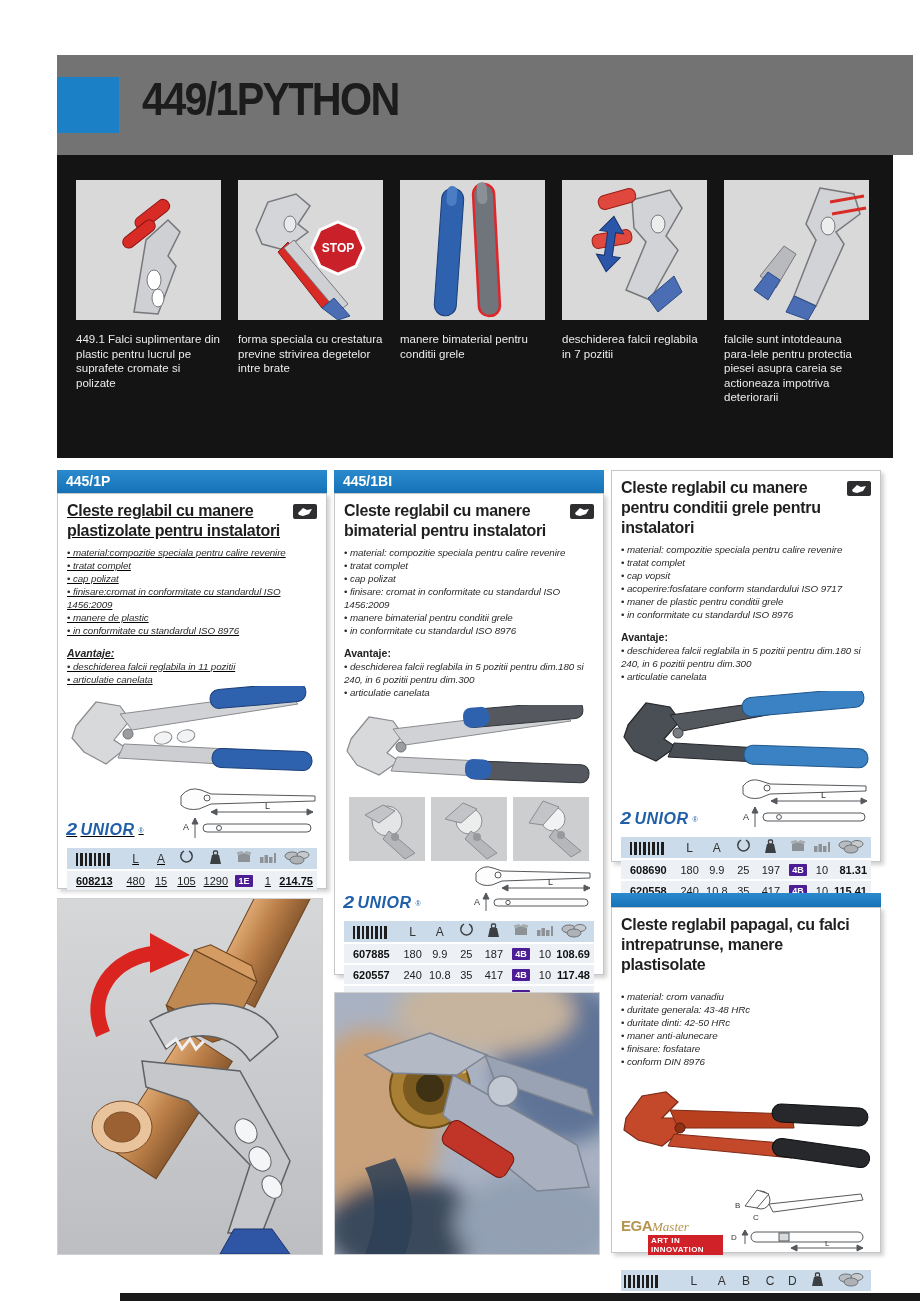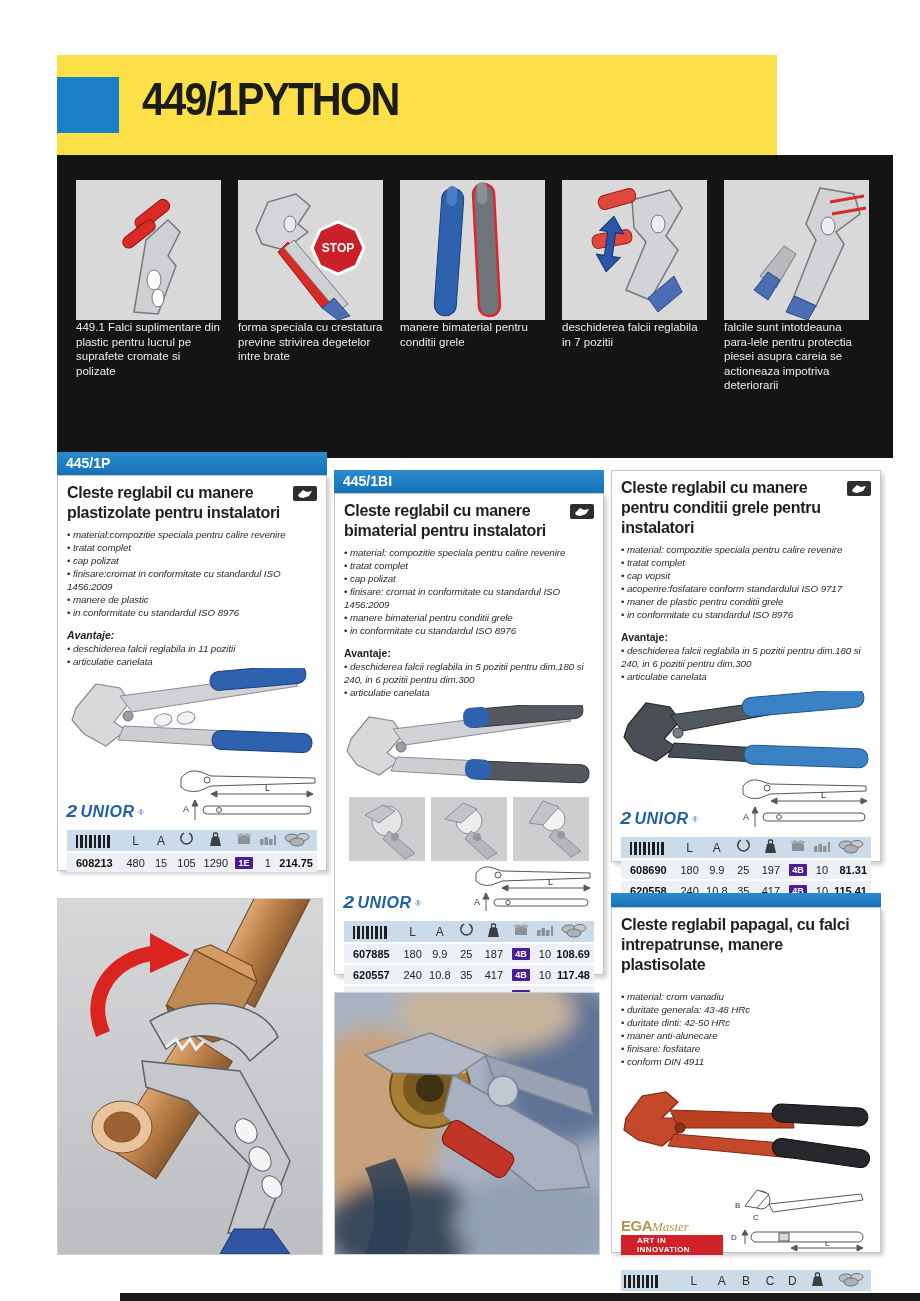--- a/index.html
+++ b/index.html
@@ -1,27 +1,27 @@
 <!DOCTYPE html>
 <html><head>
 <meta charset="utf-8">
 <style>
   html,body{margin:0;padding:0;}
   body{width:920px;height:1301px;background:#ffffff;font-family:"Liberation Sans",sans-serif;position:relative;overflow:hidden;}
   #page{position:absolute;inset:0;}
 
   
-  .band-gray{position:absolute;left:57px;top:55px;width:720px;height:100px;background:#fde047;}
+  .band-gray{position:absolute;left:57px;top:55px;width:856px;height:100px;background:#737373;}
   .blue-sq{position:absolute;left:0;top:22px;width:62px;height:56px;background:#1b80c5;}
   .page-title{position:absolute;left:85px;top:16px;font-size:47px;font-weight:bold;color:#1c1c1c;letter-spacing:-2px;transform:scaleX(.88);transform-origin:left center;white-space:nowrap;}
   .band-black{position:absolute;left:57px;top:155px;width:836px;height:303px;background:#141414;}
   .feat-row{position:absolute;left:19px;top:25px;display:flex;gap:17px;}
   .feat{width:145px;}
   .feat-img{width:145px;height:140px;background:#d8d9d8;overflow:hidden;}
-  .feat-cap{color:#ececec;font-size:11.5px;line-height:14.5px;}
+  .feat-cap{margin-top:12px;color:#ececec;font-size:11.5px;line-height:14.5px;}
 
   
   .sec{position:absolute;width:270px;}
   .sec-head{height:23px;background:linear-gradient(#2b8acd,#1572b8);color:#fff;font-weight:bold;font-size:14px;line-height:23px;padding-left:9px;box-sizing:border-box;}
   .sec-box{background:#fff;border:1px solid #c5c6c8;box-shadow:3px 3px 4px rgba(0,0,0,.18);box-sizing:border-box;padding:7px 9px 5px 9px;display:flex;flex-direction:column;}
   .title-row{display:flex;align-items:flex-start;}
   .sec-title{font-size:16px;font-weight:bold;color:#1f1f1f;line-height:20px;letter-spacing:-.3px;flex:1;}
   .hand-icon{width:24px;height:15px;background:#2e2e30;border-radius:2px;flex:none;margin-top:3px;display:flex;align-items:center;justify-content:center;}
   .bullets{margin-top:5px;}
   .bullet-item{font-size:9.8px;font-style:italic;color:#2b2b2b;line-height:13px;letter-spacing:-.1px;}
@@ -37,21 +37,21 @@
   .unior-logo{display:flex;align-items:center;gap:4px;padding-bottom:4px;}
   .unior-mark{color:#2160a8;font-weight:bold;font-style:italic;font-size:17px;transform:scaleX(1.15);}
   .unior-word{color:#2160a8;font-weight:bold;font-style:italic;font-size:16px;letter-spacing:.5px;}
   .unior-reg{color:#2160a8;font-size:7px;vertical-align:top;}
 
   
   .ega{padding-bottom:2px;}
   .ega-top{line-height:14px;}
   .ega-word{color:#b5954e;font-weight:bold;font-size:15px;letter-spacing:-.5px;}
   .ega-master{color:#b5954e;font-style:italic;font-size:13px;font-family:"Liberation Serif",serif;}
-  .ega-tag{background:#d02028;color:#fff;font-weight:bold;font-size:8px;letter-spacing:.4px;padding:1px 16px;margin-top:1px;display:inline-block;}
+  .ega-tag{background:#d02028;color:#fff;font-weight:bold;font-size:8px;letter-spacing:.4px;padding:1px 3px;margin-top:1px;display:inline-block;margin-left:27px;}
 
   
   table.ptbl{width:100%;border-collapse:collapse;font-size:11px;color:#222;margin-top:4px;}
   table.ptbl th{background:#cbdbe9;height:21px;font-weight:normal;font-size:12px;color:#333;padding:0;}
   table.ptbl td{background:#edf1f6;border-top:2px solid #fff;height:17px;padding:1px 0;}
   .unior-tbl .c0{width:52px;text-align:left;padding-left:9px;font-weight:bold;color:#111;}
   .unior-tbl .c1{width:33px;text-align:center;}
   .unior-tbl .c2{width:31px;text-align:center;}
   .unior-tbl .c3{width:33px;text-align:center;}
   .unior-tbl .c4{width:36px;text-align:center;}
@@ -154,23 +154,23 @@
             <polygon points="36,96 60,66 72,74 52,108" fill="#b9babd" stroke="#77787b"></polygon>
             <polygon points="30,110 44,92 56,100 44,120" fill="#4a6db3" stroke="#2c4a86"></polygon>
           </svg>
         </div>
         <div class="feat-cap">falcile sunt intotdeauna para-lele pentru protectia piesei asupra careia se actioneaza impotriva deteriorarii</div>
       </div>
 
     </div>
   </div>
 
-  <div class="sec" style="left:57px;top:452px;">
+  <div class="sec" style="left:57px;top:470px;">
     <div class="sec-head">445/1P</div>
-    <div class="sec-box" style="height:396px;">
+    <div class="sec-box" style="height:396px;text-decoration:underline;">
       <div class="title-row">
         <div class="sec-title">Cleste reglabil cu manere plastizolate pentru instalatori</div>
         <div class="hand-icon">
           <svg width="18" height="10" viewBox="0 0 18 10">
               <polygon points="2,6 7,1 11,3 16,2 13,7 7,9 3,8" fill="#ffffff"></polygon>
             </svg>
         </div>
       </div>
       <div class="bullets">
           <div class="bullet-item">material:compozitie speciala pentru calire revenire</div>
@@ -544,21 +544,21 @@
     <div class="sec-box" style="height:346px;gap:8px;">
       <div class="title-row">
         <div class="sec-title">Cleste reglabil papagal, cu falci intrepatrunse, manere plastisolate</div>
       </div>
       <div class="bullets" style="margin-top:7px;">
           <div class="bullet-item">material: crom vanadiu</div>
           <div class="bullet-item">duritate generala: 43-48 HRc</div>
           <div class="bullet-item">duritate dinti: 42-50 HRc</div>
           <div class="bullet-item">maner anti-alunecare</div>
           <div class="bullet-item">finisare: fosfatare</div>
-          <div class="bullet-item">conform DIN 4911</div>
+          <div class="bullet-item">conform DIN 8976</div>
         </div>
       <div class="prod-img" style="margin-top:12px;">
         <svg width="248" height="86" viewBox="0 0 248 86">
           <polygon points="4,30 20,8 44,4 56,14 40,30 52,30 60,42 40,58 16,52 2,42" fill="#c4482a" stroke="#7c2a16" stroke-width="1.2"></polygon>
           <ellipse cx="34" cy="30" rx="6" ry="8" fill="#e0temp" fill-opacity="0"></ellipse>
           <path d="M48,22 L170,26 L172,40 L56,40 Z" fill="#b8401f" stroke="#7c2a16"></path>
           <path d="M52,46 L172,56 L170,70 L46,58 Z" fill="#c4482a" stroke="#7c2a16"></path>
           <circle cx="58" cy="40" r="5" fill="#8f3015" stroke="#5d1d0c"></circle>
           <rect x="150" y="18" width="96" height="18" rx="9" fill="#26282b" stroke="#0e0f10" transform="rotate(3 198 27)"></rect>
           <rect x="150" y="56" width="98" height="18" rx="9" fill="#26282b" stroke="#0e0f10" transform="rotate(8 199 65)"></rect>

